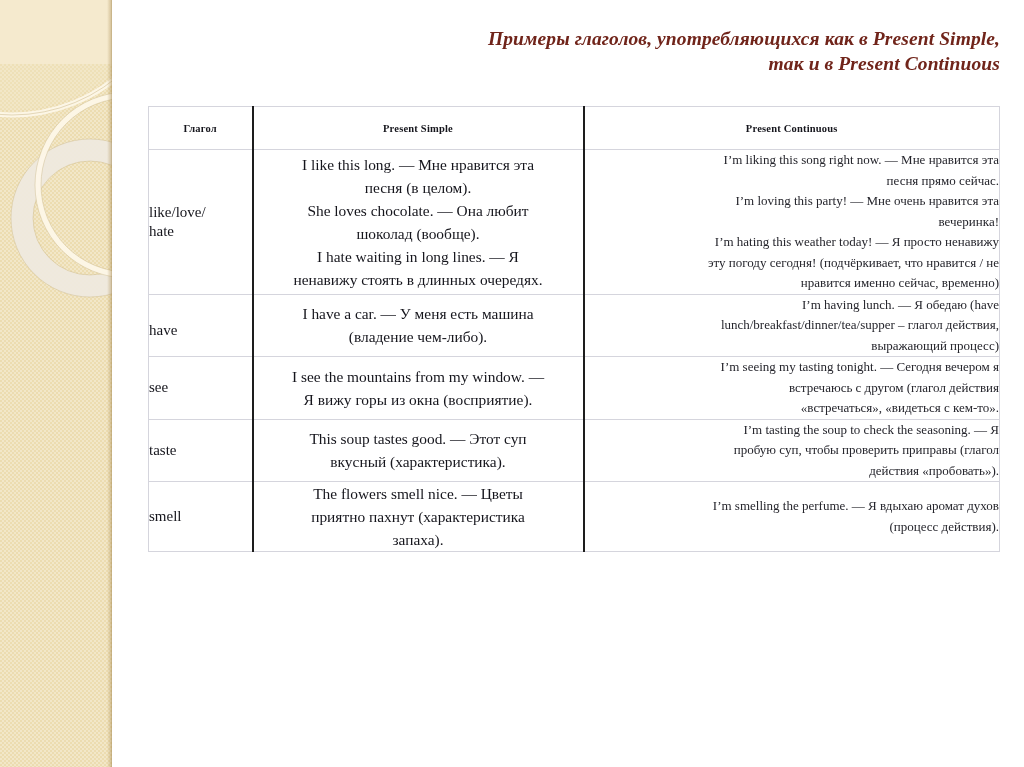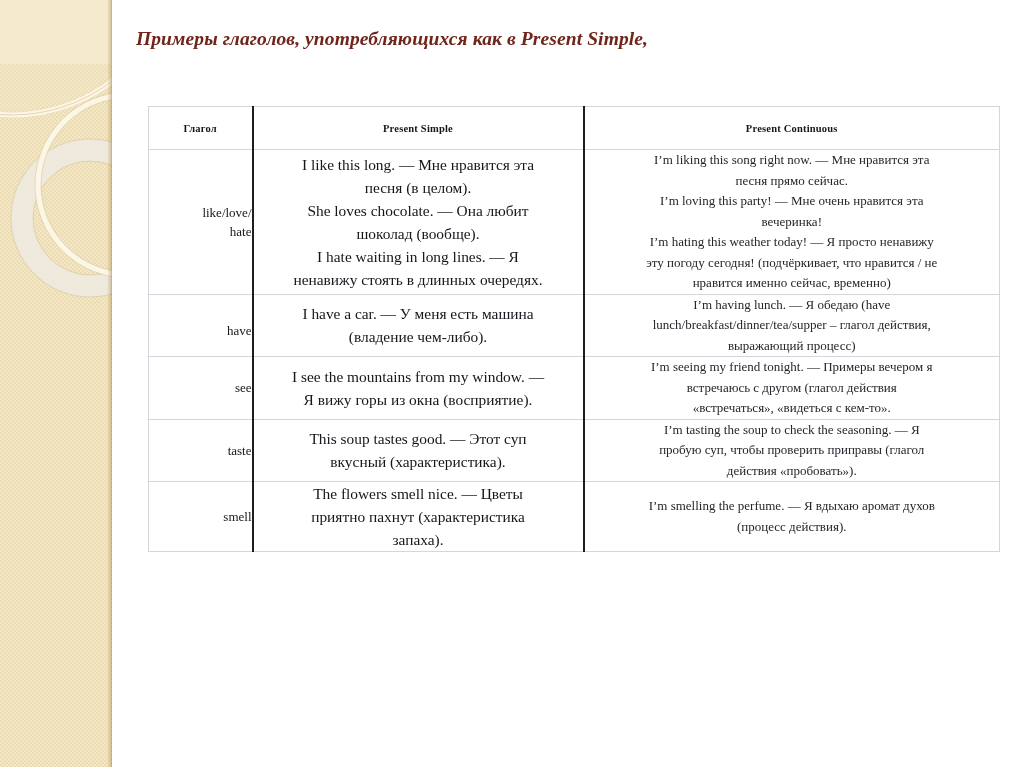--- a/index.html
+++ b/index.html
@@ -34,22 +34,22 @@
   }
   #deco .edge{
     position:absolute; right:0; top:0; width:5px; height:100%;
     background:linear-gradient(to right, rgba(180,150,90,0) 0%, rgba(170,140,80,.35) 70%, rgba(150,120,60,.55) 100%);
   }
   #deco svg{position:absolute; left:0; top:0; overflow:visible;}
 
   
   #title{
     position:absolute;
-    left:136px; top:26px; width:852px;
-    text-align:left;
+    left:148px; top:26px; width:852px;
+    text-align:right;
     color:#70241a;
     font-family:"Liberation Serif", serif;
     font-weight:bold;
     font-style:italic;
     font-size:19.5px;
     line-height:25px;
     letter-spacing:.1px;
   }
   #title .l2{display:block;}
 
@@ -81,37 +81,37 @@
     font-size:10.5px;
     text-align:center;
     height:42px;
     color:#15151c;
     letter-spacing:.2px;
   }
   thead .h1{font-size:10px;}
   thead .h2,thead .h3{font-size:11px;}
 
   td.verb{
-    font-size:13px;
+    font-size:15px;
     color:#15151c;
-    text-align:right;
+    text-align:left;
     padding:4px 0 4px 12px;
     line-height:19px;
   }
   td.simple{
     font-size:15.4px;
     color:#15151c;
     text-align:center;
     line-height:23px;
     padding:7px 7px;
   }
   td.cont{
     font-size:13px;
     color:#25252c;
-    text-align:center;
+    text-align:right;
     line-height:20.5px;
     padding:7px 10px 7px 12px;
   }
   td.simple .ln,td.cont .ln{display:block;}
 </style>
 </head>
 <body>
 
 <div id="deco">
   <div class="texture"></div>
@@ -129,20 +129,21 @@
 
     <circle cx="128" cy="185" r="90" fill="none" stroke="#fdf7e8" stroke-width="6" opacity=".95"></circle>
     <circle cx="128" cy="185" r="93" fill="none" stroke="#cdbb8f" stroke-width="1" opacity=".45"></circle>
     <circle cx="128" cy="185" r="87" fill="none" stroke="#cdbb8f" stroke-width="1" opacity=".45"></circle>
   </svg>
   <div class="edge"></div>
 </div>
 
 <div id="title">
   <span class="l1">Примеры глаголов, употребляющихся как в Present Simple,</span>
+  <span class="l2">так и в Present Continuous</span>
 </div>
 
 <table id="verb-table">
   <colgroup>
     <col class="c1">
       <col class="c2">
       <col class="c3">
   </colgroup>
   <thead>
     <tr>
@@ -191,21 +192,21 @@
       </tr>
       <tr>
         <td class="verb">
           <span class="ln" style="display: block;">see</span>
         </td>
         <td class="simple sep-l">
           <span class="ln">I see the mountains from my window. —</span>
           <span class="ln">Я вижу горы из окна (восприятие).</span>
         </td>
         <td class="cont sep-l">
-          <span class="ln">I’m seeing my friend tonight. — Примеры вечером я</span>
+          <span class="ln">I’m seeing my tasting tonight. — Сегодня вечером я</span>
           <span class="ln">встречаюсь с другом (глагол действия</span>
           <span class="ln">«встречаться», «видеться с кем-то».</span>
         </td>
       </tr>
       <tr>
         <td class="verb">
           <span class="ln" style="display: block;">taste</span>
         </td>
         <td class="simple sep-l">
           <span class="ln">This soup tastes good. — Этот суп</span>

